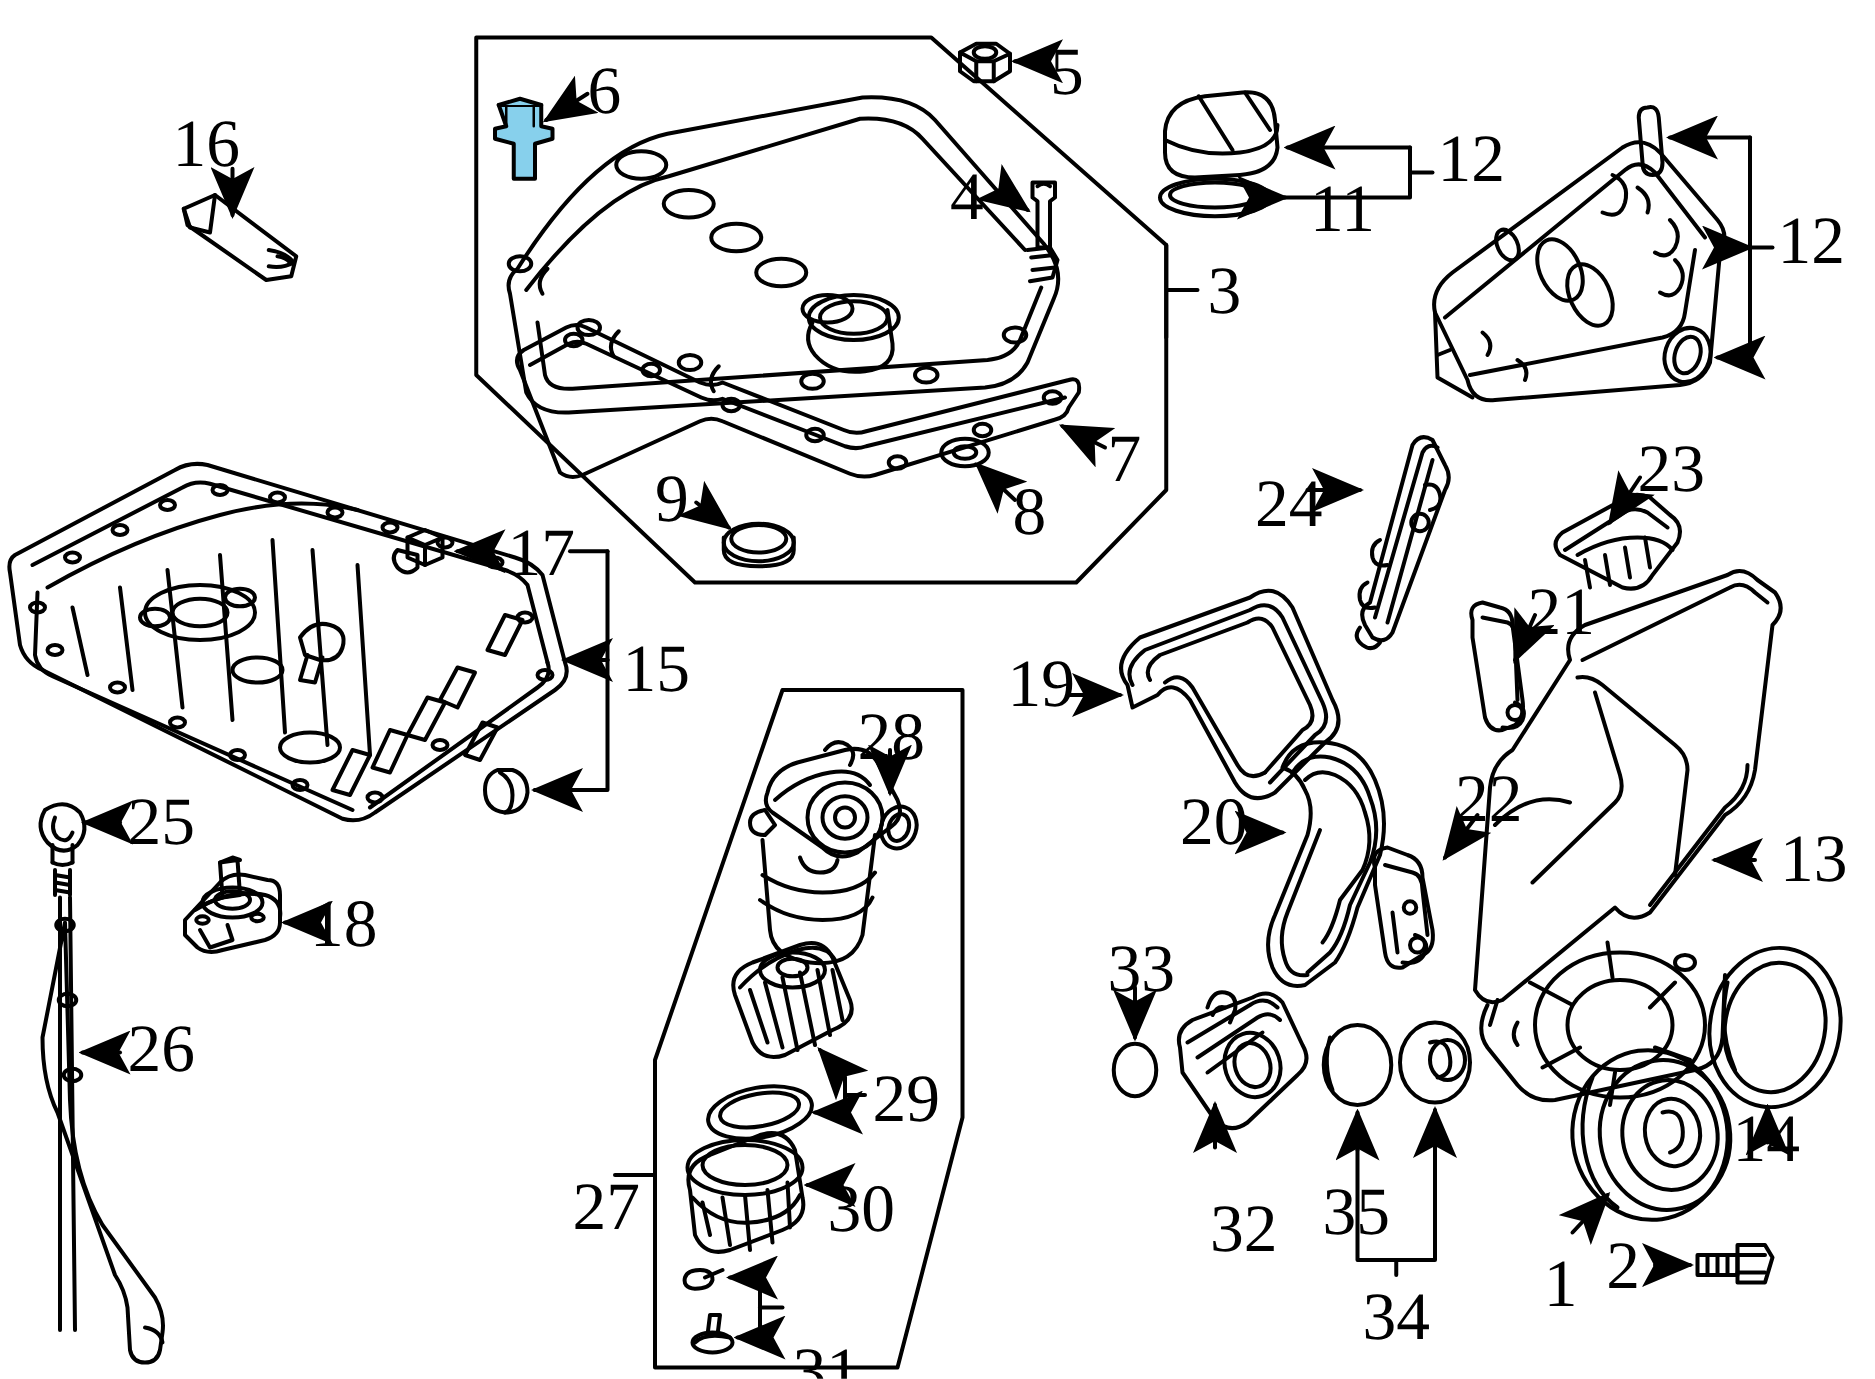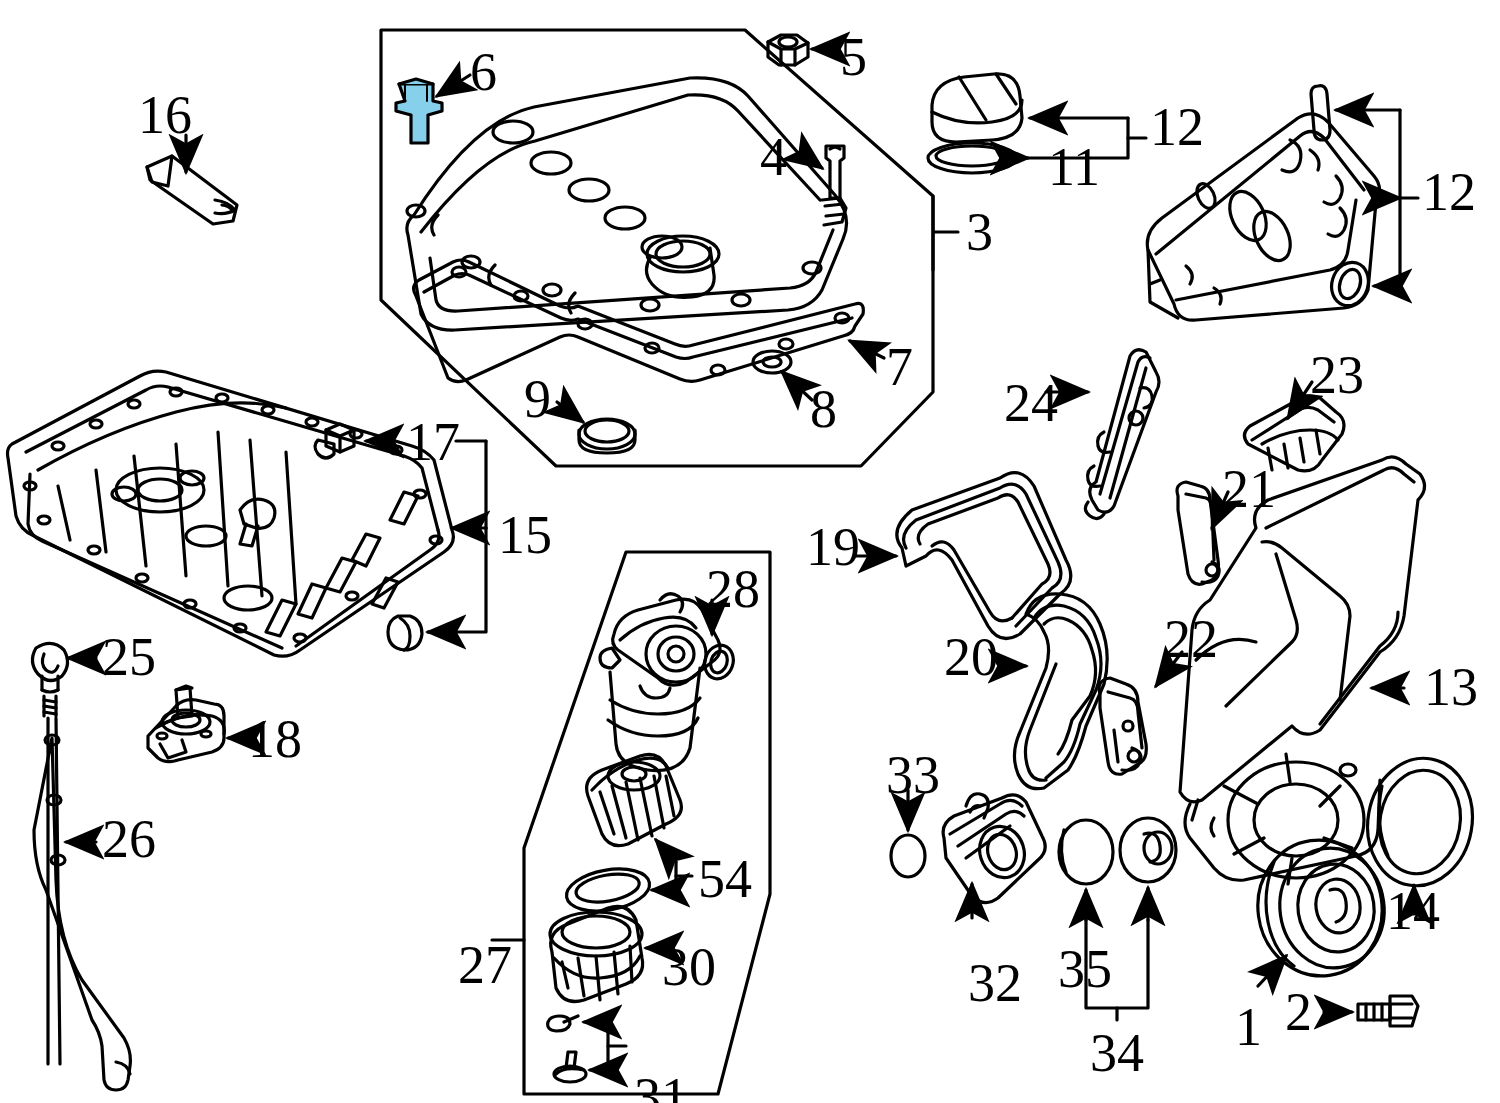--- a/index.html
+++ b/index.html
@@ -488,22 +488,22 @@
 <div class="lbl" style="left:248px;top:712px;">18</div>
 <div class="lbl" style="left:806px;top:520px;">19</div>
 <div class="lbl" style="left:944px;top:630px;">20</div>
 <div class="lbl" style="left:1222px;top:462px;">21</div>
 <div class="lbl" style="left:1164px;top:612px;">22</div>
 <div class="lbl" style="left:1310px;top:348px;">23</div>
 <div class="lbl" style="left:1004px;top:376px;">24</div>
 <div class="lbl" style="left:102px;top:630px;">25</div>
 <div class="lbl" style="left:102px;top:812px;">26</div>
 <div class="lbl" style="left:458px;top:938px;">27</div>
-<div class="lbl" style="left:686px;top:562px;margin-left:20px;">28</div>
-<div class="lbl" style="left:698px;top:852px;">54</div>
+<div class="lbl" style="left:686px;top:562px;">28</div>
+<div class="lbl" style="left:698px;top:852px;">29</div>
 <div class="lbl" style="left:662px;top:940px;">30</div>
 <div class="lbl" style="left:634px;top:1070px;">31</div>
 <div class="lbl" style="left:968px;top:956px;">32</div>
 <div class="lbl" style="left:886px;top:748px;">33</div>
 <div class="lbl" style="left:1090px;top:1026px;">34</div>
 <div class="lbl" style="left:1058px;top:942px;">35</div>
 
 </div>
 
 </body></html>

